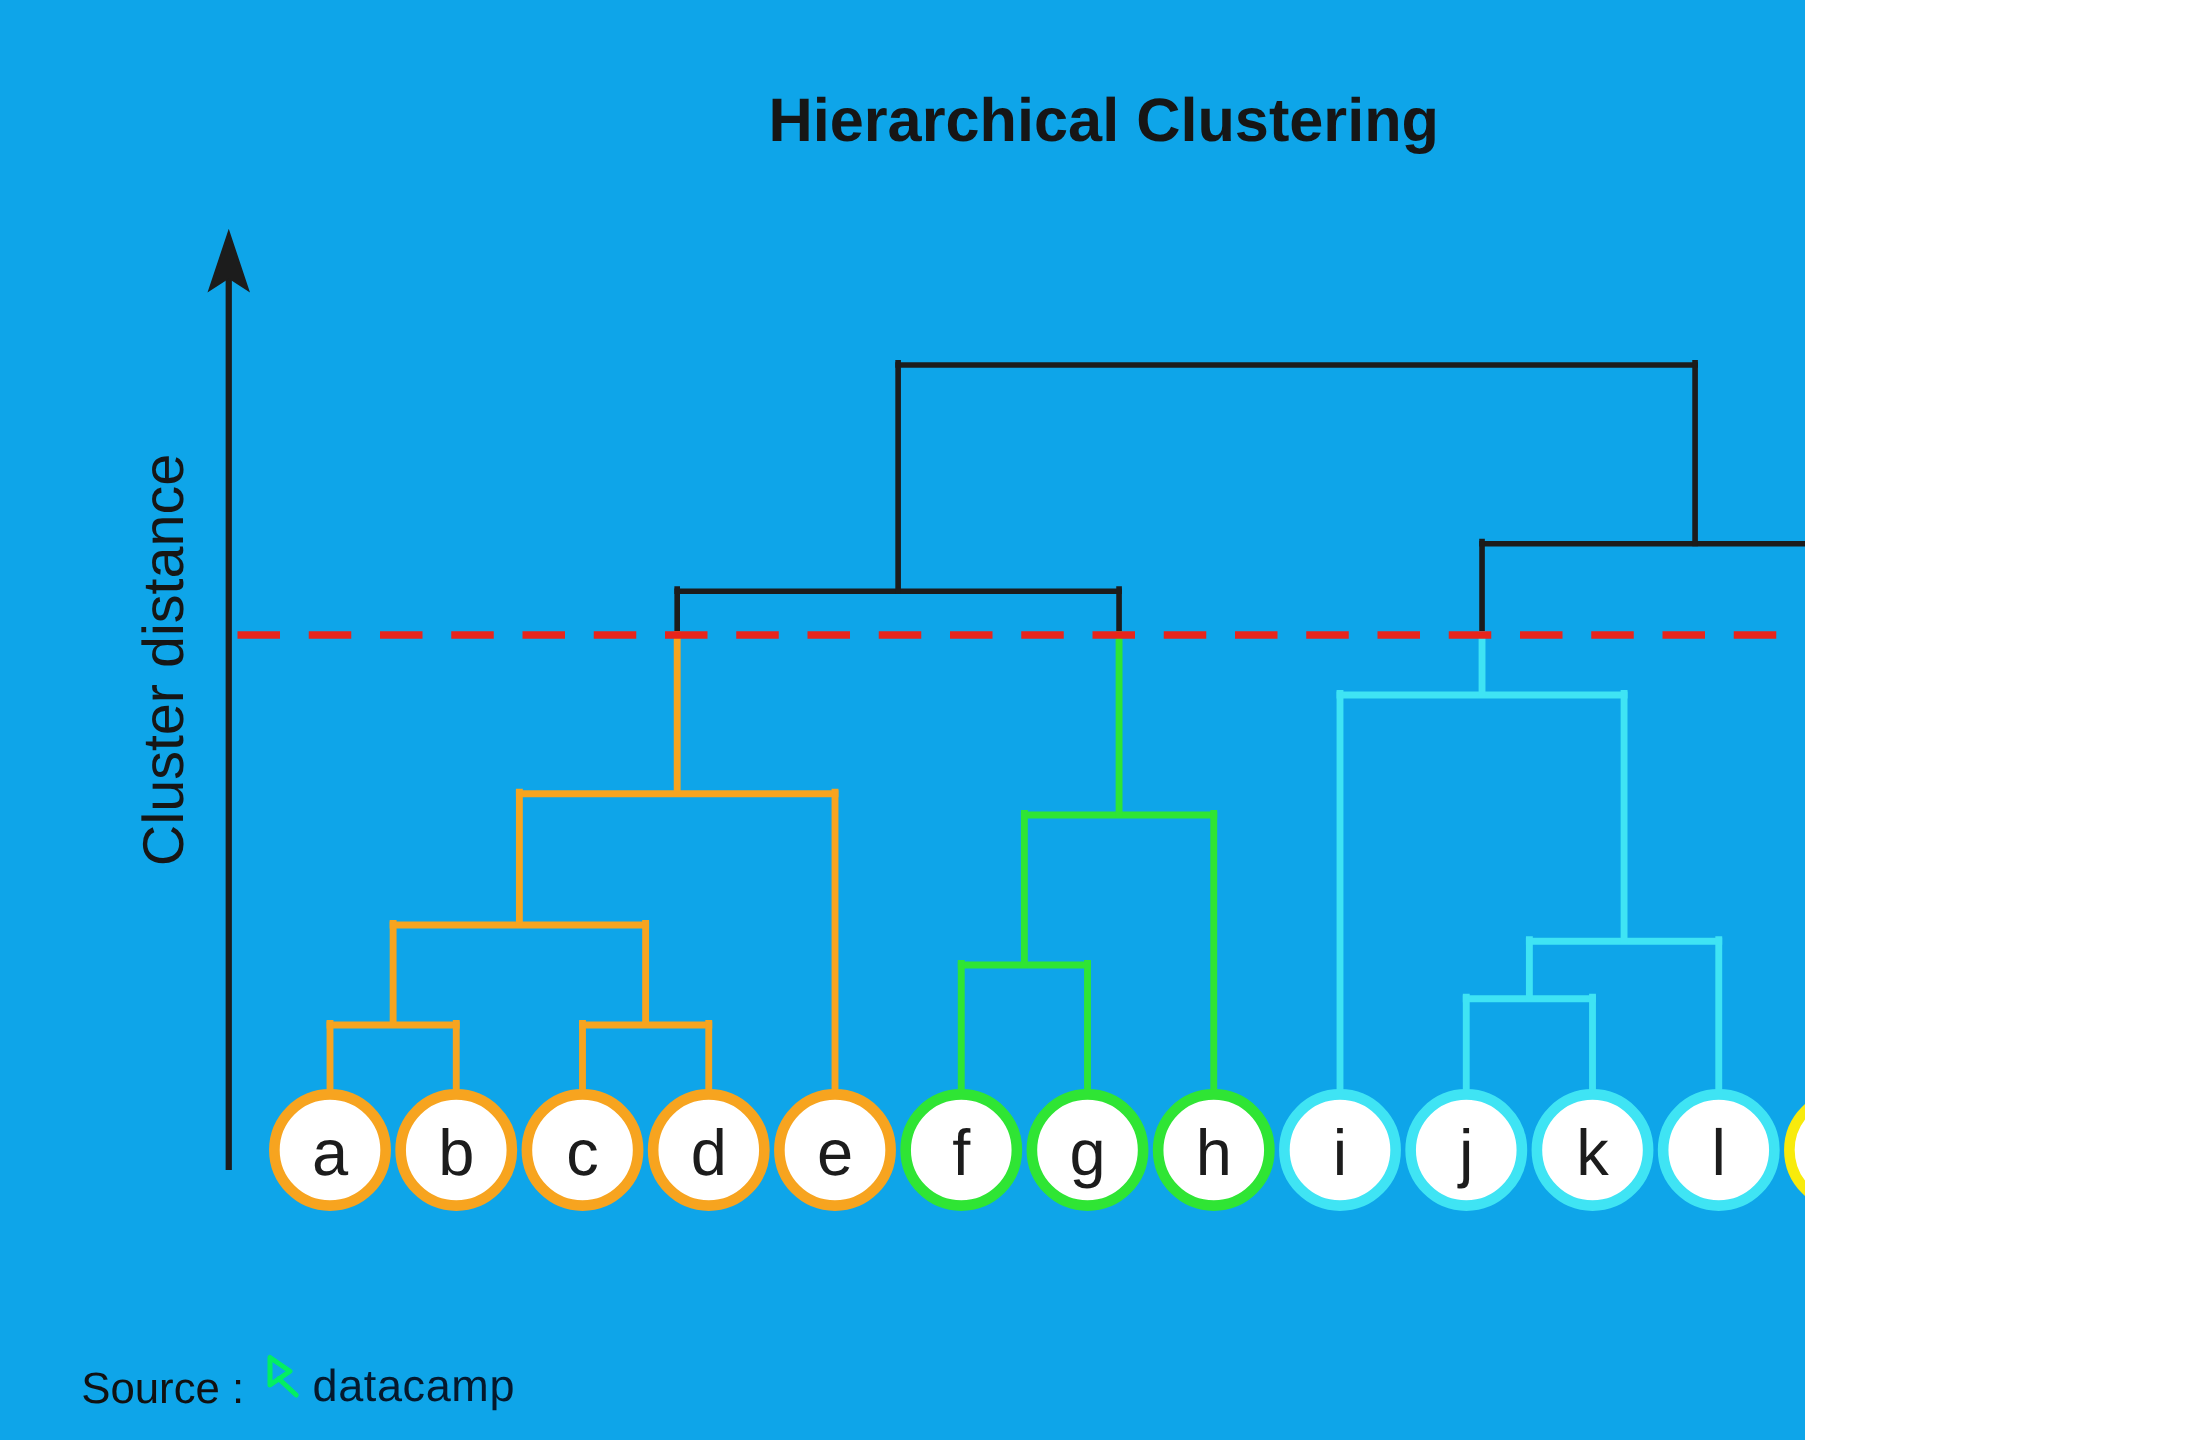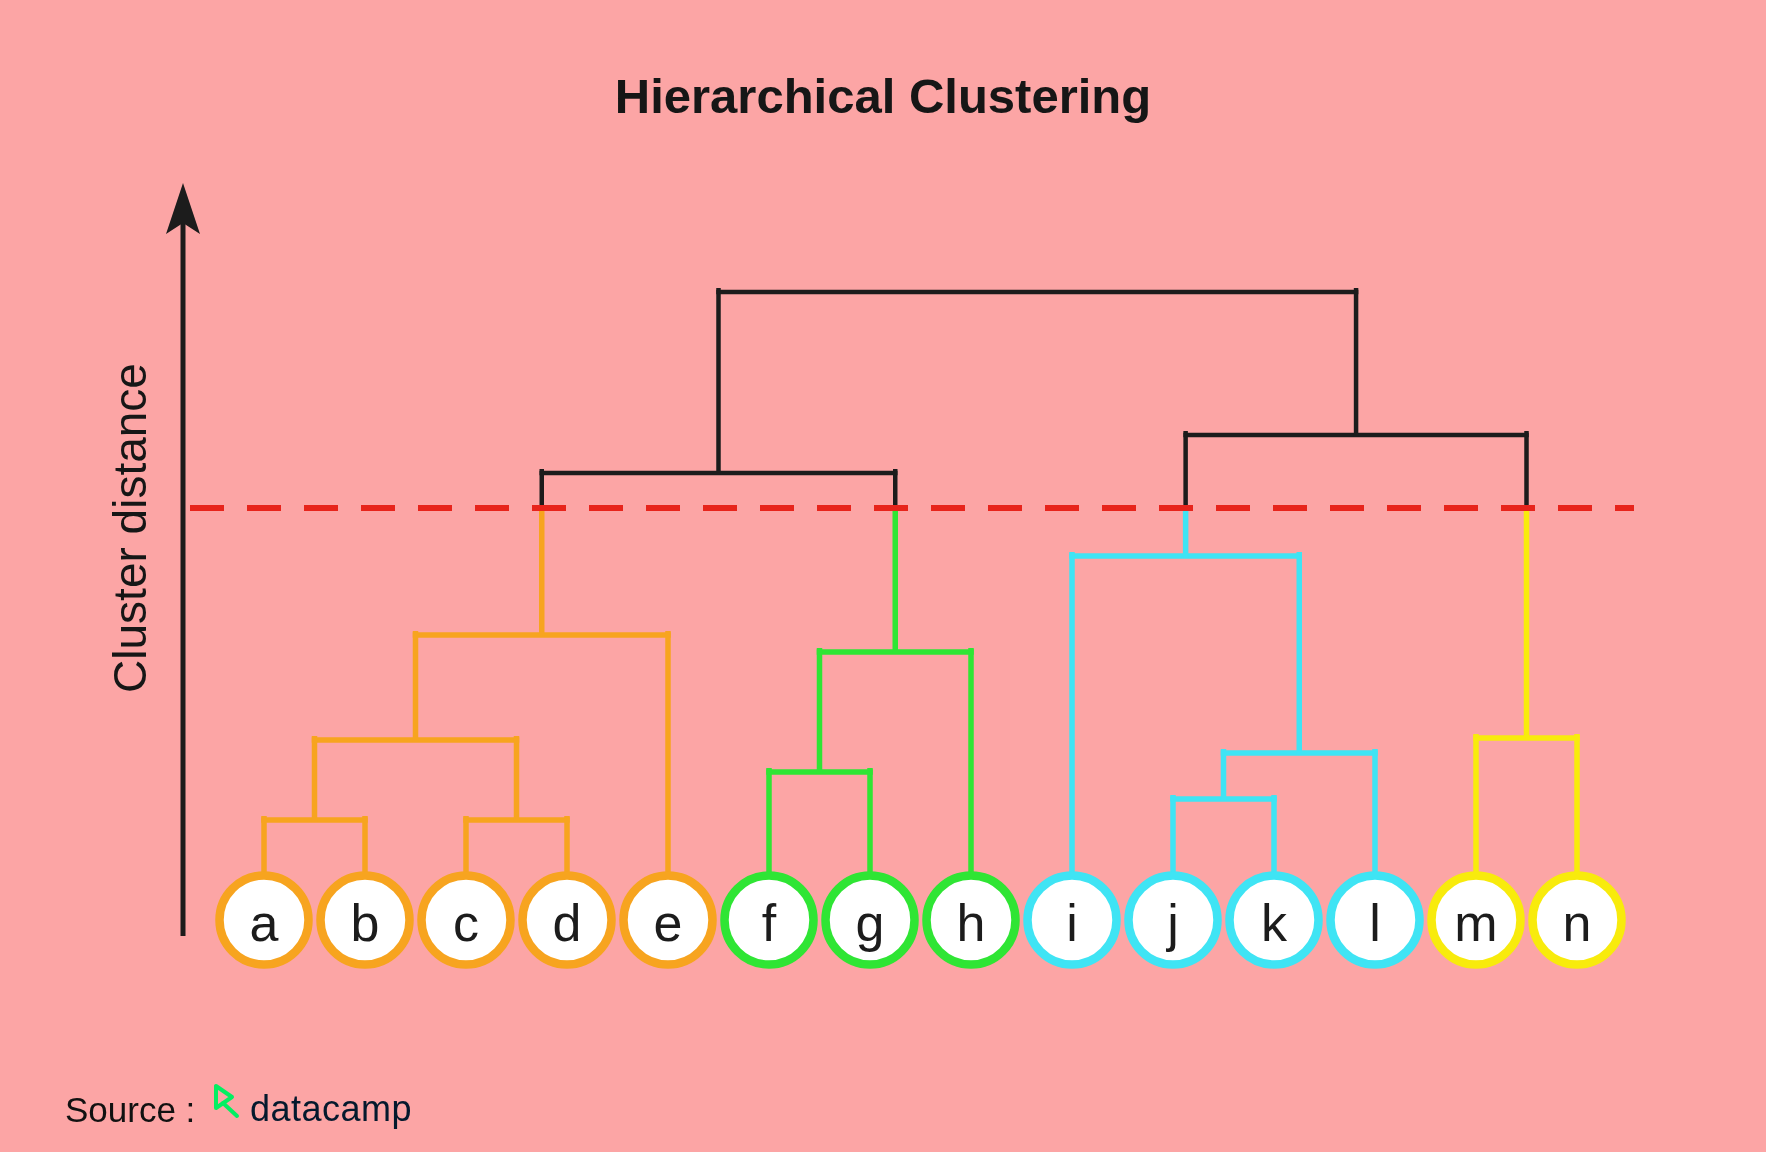--- a/index.html
+++ b/index.html
@@ -1,18 +1,18 @@
 <!DOCTYPE html>
 <html><head>
 <meta charset="utf-8">
 <style>
   html,body{margin:0;padding:0;background:#ffffff;}
   .stage{
-    position:relative;width:1766px;height:1152px;
-    background:#fca5a5;overflow:hidden;
+    position:relative;width:1444px;height:1152px;
+    background:#0ea5e9;overflow:hidden;
     font-family:"Liberation Sans",sans-serif;
   }
   svg text{font-family:"Liberation Sans",sans-serif;}
 </style>
 </head>
 <body>
 
 <div class="stage">
   <svg id="fig" width="1766" height="1152" viewBox="0 0 1766 1152">
 

